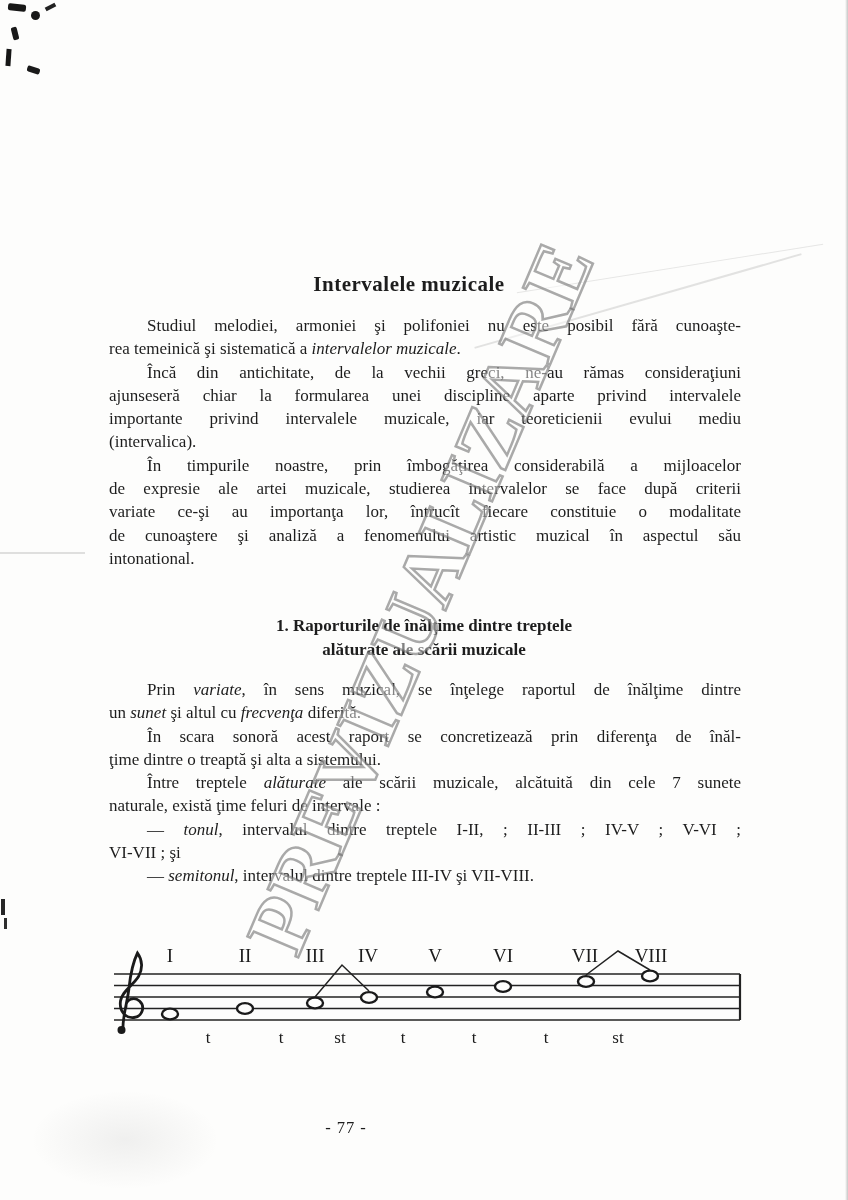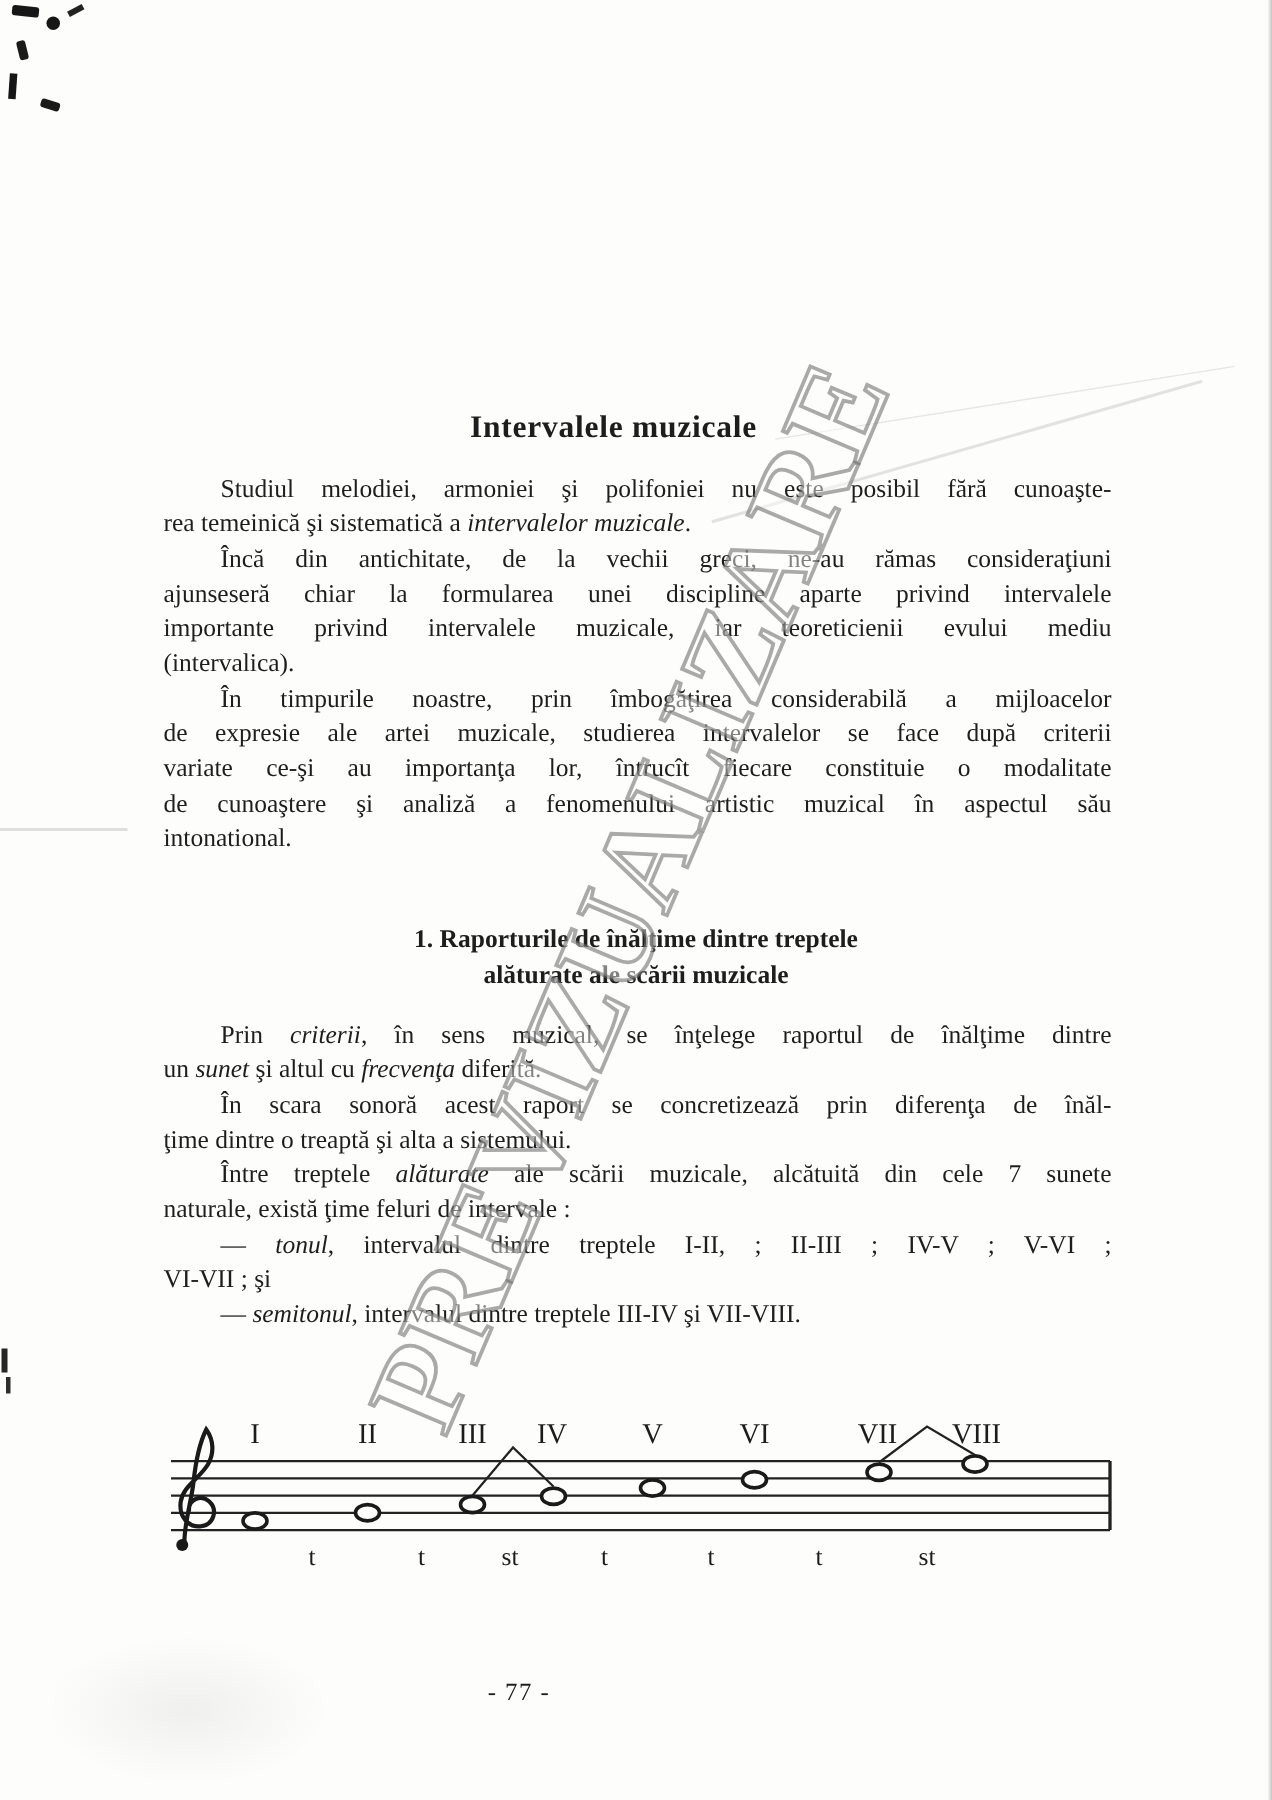--- a/index.html
+++ b/index.html
@@ -110,21 +110,21 @@
       </div>
     </div>
 
   <div class="heading">
     <div>1. Raporturile de înălţime dintre treptele</div>
     <div>alăturate ale scării muzicale</div>
   </div>
 
   <div class="content" id="after">
       <div class="para">
-        <div class="line ind"><span>Prin </span><span class="it">criterii</span><span>, în sens muzical, se înţelege raportul de înălţime dintre</span></div>
+        <div class="line ind"><span>Prin </span><span class="it">variate</span><span>, în sens muzical, se înţelege raportul de înălţime dintre</span></div>
         <div class="line last"><span>un </span><span class="it">sunet</span><span> şi altul cu </span><span class="it">frecvenţa</span><span> diferită.</span></div>
       </div>
       <div class="para">
         <div class="line ind"><span>În scara sonoră acest raport se concretizează prin diferenţa de înăl-</span></div>
         <div class="line last"><span>ţime dintre o treaptă şi alta a sistemului.</span></div>
       </div>
       <div class="para">
         <div class="line ind"><span>Între treptele </span><span class="it">alăturate</span><span> ale scării muzicale, alcătuită din cele 7 sunete</span></div>
         <div class="line last"><span>naturale, există ţime feluri de intervale :</span></div>
       </div>

